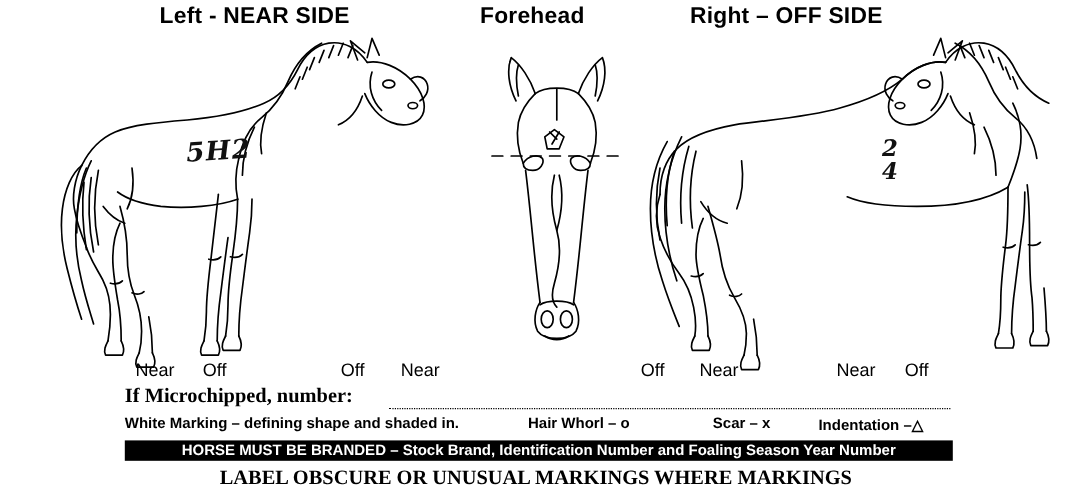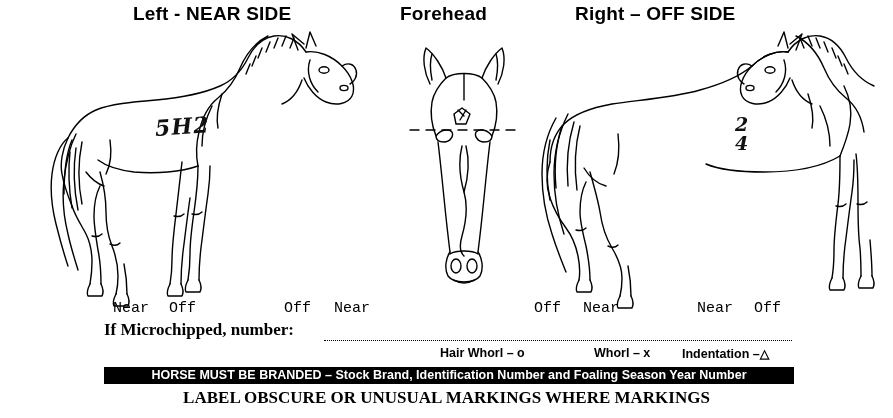--- a/index.html
+++ b/index.html
@@ -63,21 +63,21 @@
   }
   #brand-right-2 {
     left: 735px; top: 132px;
     font-size: 19px;
   }
 
   
   .leg-label {
     position: absolute;
     font-size: 15px;
-    font-family: Liberation Mono, monospace;
+    font-family: Liberation Sans, sans-serif;
     white-space: nowrap;
   }
   #lab-l1 { left: 113px; top: 300px; }
   #lab-l2 { left: 169px; top: 300px; }
   #lab-l3 { left: 284px; top: 300px; }
   #lab-l4 { left: 334px; top: 300px; }
   #lab-r1 { left: 534px; top: 300px; }
   #lab-r2 { left: 583px; top: 300px; }
   #lab-r3 { left: 697px; top: 300px; }
   #lab-r4 { left: 754px; top: 300px; }
@@ -376,22 +376,23 @@
   <div id="lab-r4" class="leg-label">Off</div>
 
   <div id="footer">
 
     <div id="microchip-row">
       <span id="microchip-label">If Microchipped, number:</span>
       <input id="microchip-input" type="text" placeholder="" style="">
     </div>
 
     <div id="legend-row">
+      <span id="leg-white" class="legend-item">White Marking – defining shape and shaded in.</span>
       <span id="leg-whorl" class="legend-item">Hair Whorl – o</span>
-      <span id="leg-scar" class="legend-item">Whorl – x</span>
+      <span id="leg-scar" class="legend-item">Scar – x</span>
       <span id="leg-indent" class="legend-item">Indentation –△</span>
     </div>
 
     <div id="brand-banner">HORSE MUST BE BRANDED – Stock Brand, Identification Number and Foaling Season Year Number</div>
 
     <div id="label-obscure">LABEL OBSCURE OR UNUSUAL MARKINGS WHERE MARKINGS</div>
   </div>
 
 </div>
 

